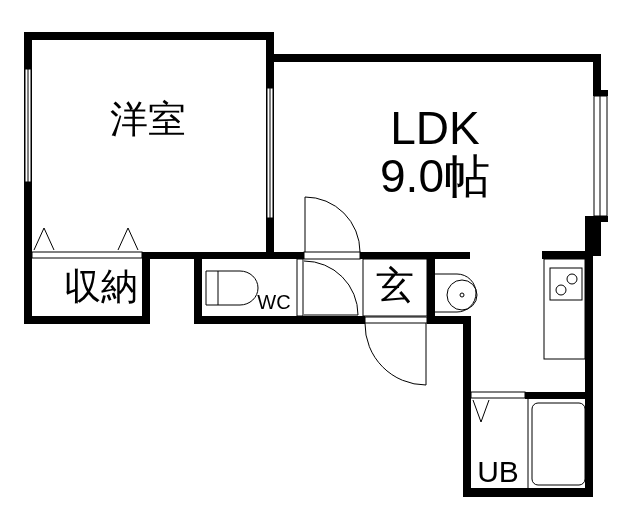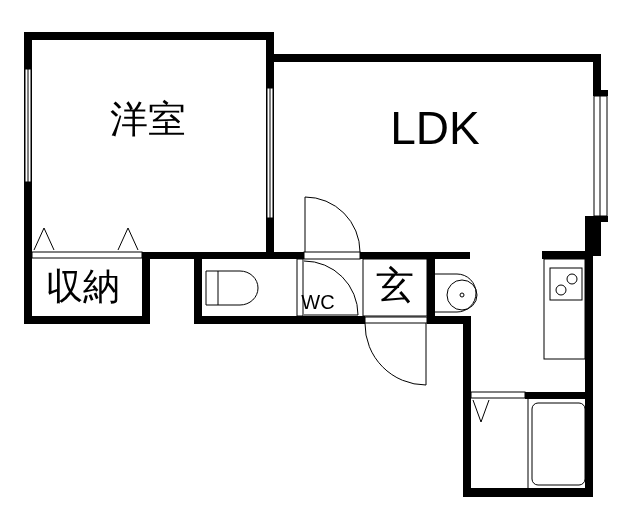--- a/index.html
+++ b/index.html
@@ -126,21 +126,23 @@
       <polyline class="thin" points="473,400 481,422 489,400"></polyline>
     </g>
   </svg>
 
   <div class="label room-mid" style="left:78px; top:100px; width:140px;">
     <div>洋室</div>
   </div>
 
   <div class="label room-big" style="left:360px; top:104px; width:150px;">
     <div>LDK</div>
+    <div>9.0帖</div>
   </div>
 
-  <div class="label room-mid" style="left:28px; top:268px; width:110px; font-size:37px;">収納</div>
+  <div class="label room-mid" style="left:46px; top:268px; width:110px; font-size:37px;">収納</div>
 
-  <div class="label room-small" style="left:252px; top:292px; width:44px;margin-left:44px;">WC</div>
+  <div class="label room-small" style="left:252px; top:292px; width:44px;">WC</div>
 
   <div class="label room-mid" style="left:369px; top:266px; width:52px;">玄</div>
 
+  <div class="label" style="left:472px; top:456px; width:52px; font-size:30px;">UB</div>
 </div>
 
 </body></html>

